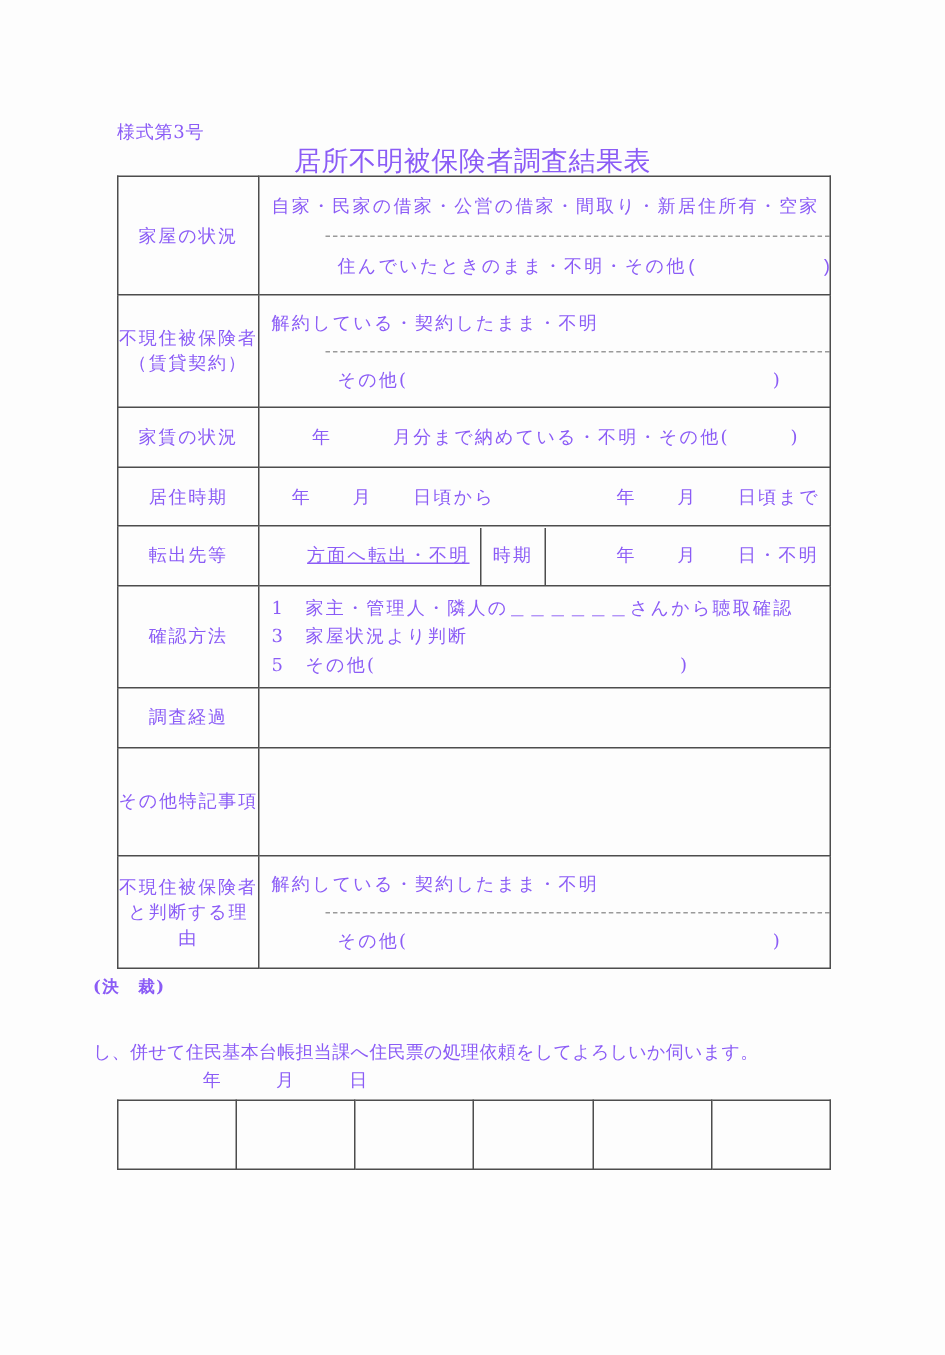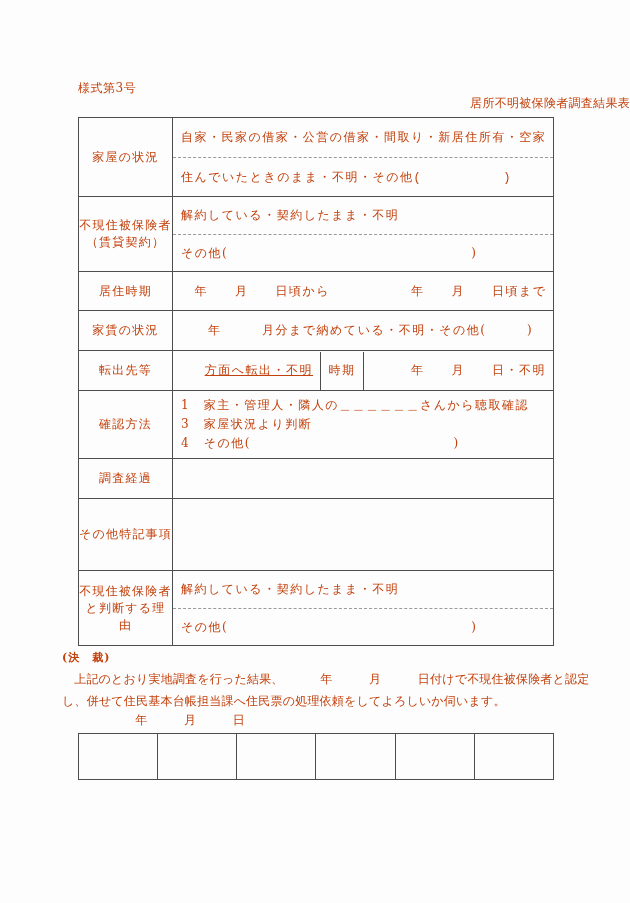--- a/index.html
+++ b/index.html
@@ -1,53 +1,53 @@
 <!DOCTYPE html>
 <html><head>
 <meta charset="utf-8">
 <style>
   * { margin:0; padding:0; box-sizing:border-box; }
   html,body { background:#ffffff; }
   .page {
     position:relative;
     width:630px; height:903px;
     background:#fdfdfd;
-    color:#c2410c;
+    color:#8b5cf6;
     font-family:"DejaVu Serif","Liberation Serif",serif;
     font-size:12px;
     overflow:hidden;
   }
   .form-number {
     position:absolute; left:78px; top:80px;
     font-size:12px; letter-spacing:0.5px; white-space:nowrap;
   }
   .doc-title {
     position:absolute; left:0; top:95px; width:100%;
-    text-align:right; font-size:12px; letter-spacing:0.3px; white-space:nowrap;
+    text-align:center; font-size:18px; letter-spacing:0.3px; white-space:nowrap;
   }
   table.main {
     position:absolute; left:78px; top:117px;
     width:476px; border-collapse:collapse; table-layout:fixed;
   }
   table.main td {
     border:1px solid #4d4d4d;
     vertical-align:middle;
   }
   td.lbl {
     width:94px; text-align:center;
     font-size:12px; letter-spacing:1.2px;
     padding:0;
   }
   td.val {
     font-size:12px; letter-spacing:1.5px;
     padding:0;
   }
   .line { padding-left:8px; white-space:nowrap; }
   .half { display:flex; align-items:center; padding-left:8px; white-space:nowrap; }
-  .half + .half { border-top:1px dashed #9a9a9a; }
+  .half + .half { border-top:1px dashed #9a9a9a;margin-left:44px; }
   .h39 { height:39px;font-family:Liberation Mono, monospace; }
   .h37 { height:37px; }
   .split { display:flex; height:38px; align-items:stretch; }
   .sp-a { width:148px; display:flex; align-items:center; justify-content:flex-end;
           padding-right:7px; border-right:1px solid #4d4d4d; white-space:nowrap;text-decoration:underline; }
   .sp-b { width:43px; display:flex; align-items:center; justify-content:center;
           border-right:1px solid #4d4d4d; white-space:nowrap; }
   .sp-c { flex:1; display:flex; align-items:center; justify-content:flex-end;
           padding-right:7px; white-space:nowrap; }
   .tri { padding:5px 0 5px 8px; }
@@ -92,49 +92,49 @@
     <tr>
       <td class="lbl">
         <div>不現住被保険者</div>
         <div>（賃貸契約）</div>
       </td>
       <td class="val">
         <div class="half h37">解約している・契約したまま・不明</div>
         <div class="half h37">その他(　　　　　　　　　　　　　　　　　　)</div>
       </td>
     </tr>
+    <tr style="height:40px;">
+      <td class="lbl">家賃の状況</td>
+      <td class="val">
+        <div class="line">　　年　　　月分まで納めている・不明・その他(　　　)</div>
+      </td>
+    </tr>
     <tr style="height:39px;">
       <td class="lbl">居住時期</td>
       <td class="val">
         <div class="line">　年　　月　　日頃から　　　　　　年　　月　　日頃まで</div>
-      </td>
-    </tr>
-    <tr style="height:40px;">
-      <td class="lbl">家賃の状況</td>
-      <td class="val">
-        <div class="line">　　年　　　月分まで納めている・不明・その他(　　　)</div>
       </td>
     </tr>
     <tr style="height:40px;">
       <td class="lbl">転出先等</td>
       <td class="val">
         <div class="split">
           <div class="sp-a">方面へ転出・不明</div>
           <div class="sp-b">時期</div>
           <div class="sp-c">年　　月　　日・不明</div>
         </div>
       </td>
     </tr>
     <tr style="height:67px;">
       <td class="lbl">確認方法</td>
       <td class="val">
         <div class="tri">
           <div class="line">1　家主・管理人・隣人の＿＿＿＿＿＿さんから聴取確認</div>
           <div class="line">3　家屋状況より判断</div>
-          <div class="line">4　その他(　　　　　　　　　　　　　　　)</div>
+          <div class="line">5　その他(　　　　　　　　　　　　　　　)</div>
         </div>
       </td>
     </tr>
     <tr style="height:40px;">
       <td class="lbl">調査経過</td>
       <td class="val"></td>
     </tr>
     <tr style="height:72px;">
       <td class="lbl">その他特記事項</td>
       <td class="val"></td>
@@ -146,21 +146,20 @@
       </td>
       <td class="val">
         <div class="half h37">解約している・契約したまま・不明</div>
         <div class="half h37">その他(　　　　　　　　　　　　　　　　　　)</div>
       </td>
     </tr>
   </tbody>
     </table>
 
   <div class="kessai">(決　裁)</div>
-  <div class="body-line b1">　上記のとおり実地調査を行った結果、　　　年　　　月　　　日付けで不現住被保険者と認定</div>
   <div class="body-line b2">し、併せて住民基本台帳担当課へ住民票の処理依頼をしてよろしいか伺います。</div>
   <div class="body-line b3">　　　　　　年　　　月　　　日</div>
 
   <table class="approval">
     <tbody>
     <tr>
       <td></td>
       <td></td>
       <td></td>
       <td></td>

